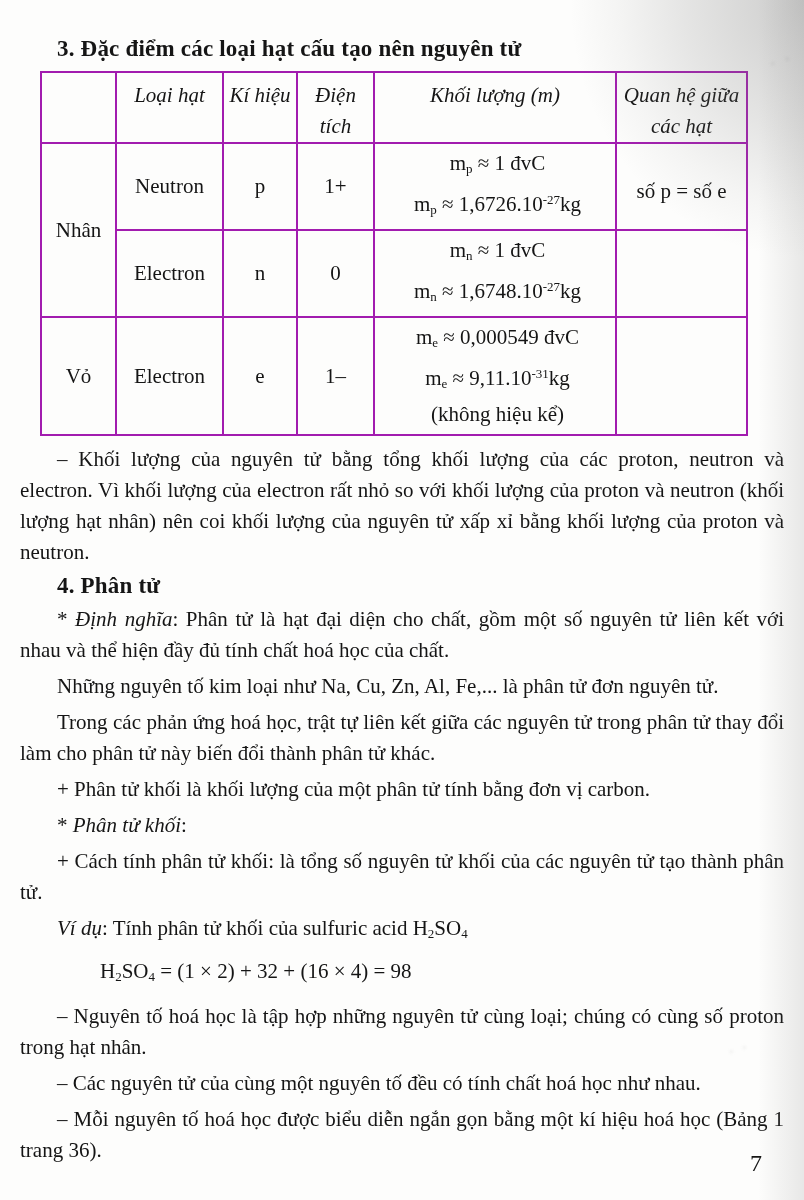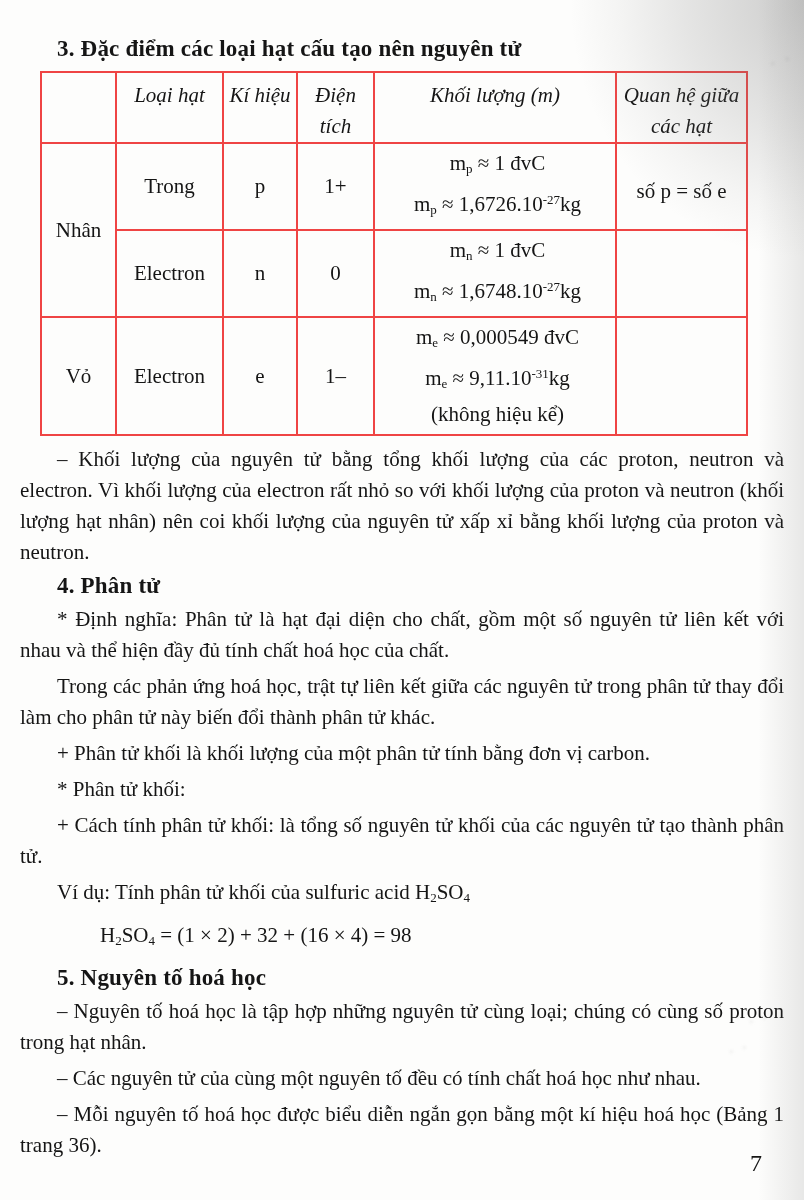--- a/index.html
+++ b/index.html
@@ -58,21 +58,21 @@
   .sec-heading.mid { margin-bottom: 4px; }
 
   table.atoms {
     border-collapse: collapse;
     table-layout: fixed;
     width: 706px;
     margin-left: 20px;
     margin-bottom: 8px;
   }
   table.atoms th, table.atoms td {
-    border: 2px solid #ef4444;
+    border: 2px solid #a21caf;
   }
   table.atoms th {
     font-style: italic;
     font-weight: normal;
     font-size: 21px;
     line-height: 31px;
     text-align: center;
     vertical-align: top;
     padding-top: 7px;
   }
@@ -94,21 +94,21 @@
   sub { font-size: 13px; vertical-align: -3px; }
   sup { font-size: 13px; vertical-align: 7px; }
 
   .para {
     font-size: 21px;
     line-height: 31px;
     text-align: justify;
     text-indent: 37px;
     margin: 5px 0;
   }
-  .para .it { }
+  .para .it { font-style: italic; }
   .formula {
     font-size: 21px;
     line-height: 31px;
     margin: 7px 0 9px 80px;
   }
   .page-number {
     position: absolute;
     top: 1150px;
     right: 42px;
     font-size: 24px;
@@ -136,21 +136,21 @@
           <tr style="height:71px">
         <th></th>
         <th>Loại hạt</th>
         <th>Kí hiệu</th>
         <th>Điện tích</th>
         <th>Khối lượng (m)</th>
         <th>Quan hệ giữa các hạt</th>
       </tr>
       <tr style="height:64px">
         <td rowspan="2">Nhân</td>
-        <td>Trong</td>
+        <td>Neutron</td>
         <td>p</td>
         <td>1+</td>
         <td class="mass-cell">
           <div class="mline"><span>m</span><sub>p</sub><span> ≈ 1 đvC</span></div>
           <div class="mline"><span>m</span><sub>p</sub><span> ≈ 1,6726.10</span><sup>-27</sup><span>kg</span></div>
         </td>
         <td class="relation-cell">số p = số e</td>
       </tr>
       <tr style="height:70px">
         <td>Electron</td>
@@ -176,34 +176,34 @@
       </tr>
     </tbody>
       </table>
 
     <p class="para">– Khối lượng của nguyên tử bằng tổng khối lượng của các proton, neutron và electron. Vì khối lượng của electron rất nhỏ so với khối lượng của proton và neutron (khối lượng hạt nhân) nên coi khối lượng của nguyên tử xấp xỉ bằng khối lượng của proton và neutron.</p>
 
     <div class="sec-heading mid">4. Phân tử</div>
 
     <p class="para"><span>* </span><span class="it">Định nghĩa</span><span>: Phân tử là hạt đại diện cho chất, gồm một số nguyên tử liên kết với nhau và thể hiện đầy đủ tính chất hoá học của chất.</span></p>
 
+    <p class="para">Những nguyên tố kim loại như Na, Cu, Zn, Al, Fe,... là phân tử đơn nguyên tử.</p>
 
     <p class="para">Trong các phản ứng hoá học, trật tự liên kết giữa các nguyên tử trong phân tử thay đổi làm cho phân tử này biến đổi thành phân tử khác.</p>
 
     <p class="para">+ Phân tử khối là khối lượng của một phân tử tính bằng đơn vị carbon.</p>
 
     <p class="para"><span>* </span><span class="it">Phân tử khối</span><span>:</span></p>
 
     <p class="para">+ Cách tính phân tử khối: là tổng số nguyên tử khối của các nguyên tử tạo thành phân tử.</p>
 
     <p class="para"><span class="it">Ví dụ</span><span>: Tính phân tử khối của sulfuric acid H</span><sub>2</sub><span>SO</span><sub>4</sub></p>
 
     <div class="formula"><span>H</span><sub>2</sub><span>SO</span><sub>4</sub><span> = (1 × 2) + 32 + (16 × 4) = 98</span></div>
 
-    <div class="sec-heading mid">5. Nguyên tố hoá học</div>
 
     <p class="para">– Nguyên tố hoá học là tập hợp những nguyên tử cùng loại; chúng có cùng số proton trong hạt nhân.</p>
 
     <p class="para">– Các nguyên tử của cùng một nguyên tố đều có tính chất hoá học như nhau.</p>
 
     <p class="para">– Mỗi nguyên tố hoá học được biểu diễn ngắn gọn bằng một kí hiệu hoá học (Bảng 1 trang 36).</p>
 
   </div>
 
   <div class="page-number">7</div>

